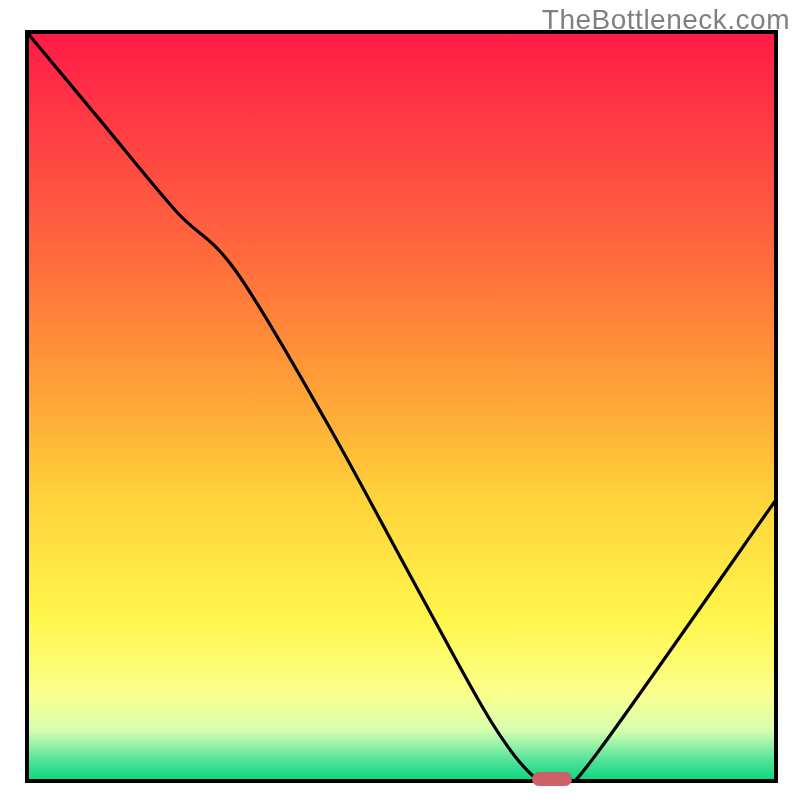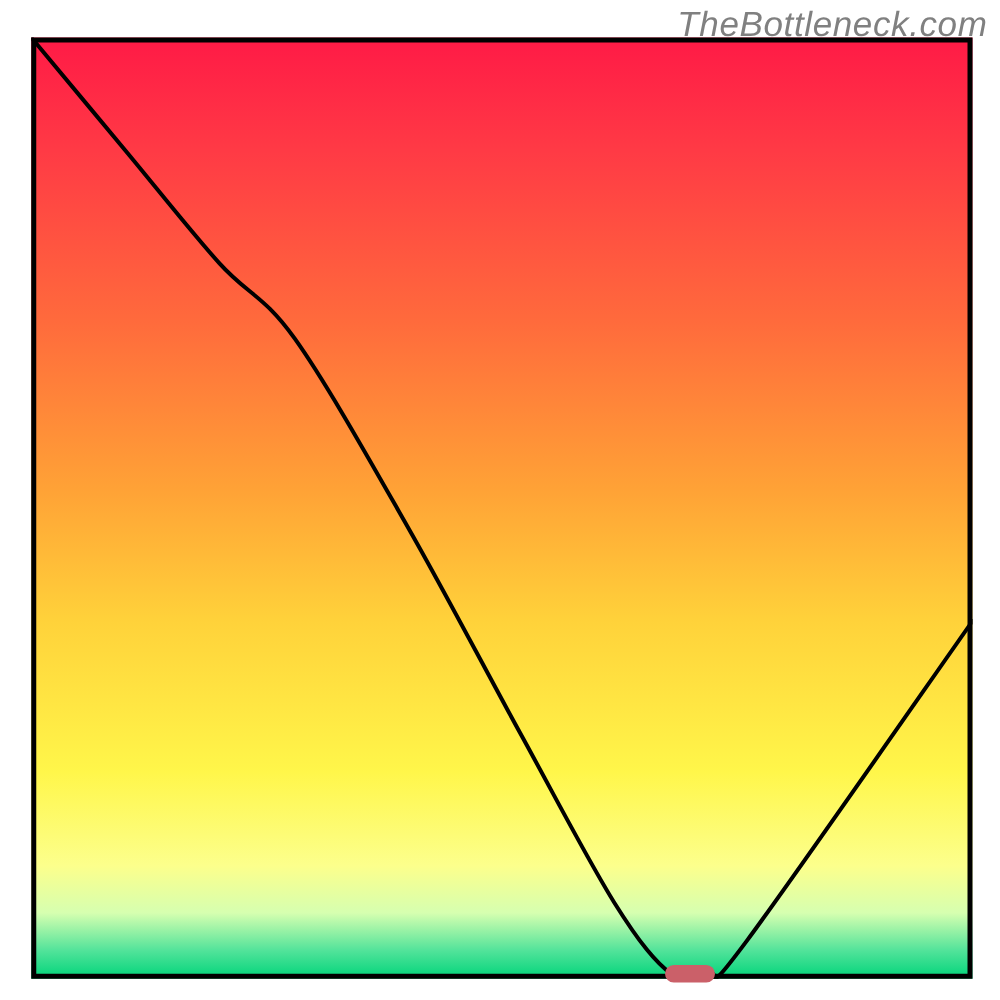--- a/index.html
+++ b/index.html
@@ -17,21 +17,20 @@
   }
   .watermark {
     position: absolute;
     top: 4px;
     right: 10px;
     font-family: Arial, Helvetica, sans-serif;
     font-size: 28px;
     color: #808080;
     letter-spacing: 0.5px;
     z-index: 5;
-    font-style: italic;
   }
   .plot {
     position: absolute;
     left: 25px;
     top: 30px;
     width: 753px;
     height: 753px;
   }
   .gradient {
     position: absolute;

